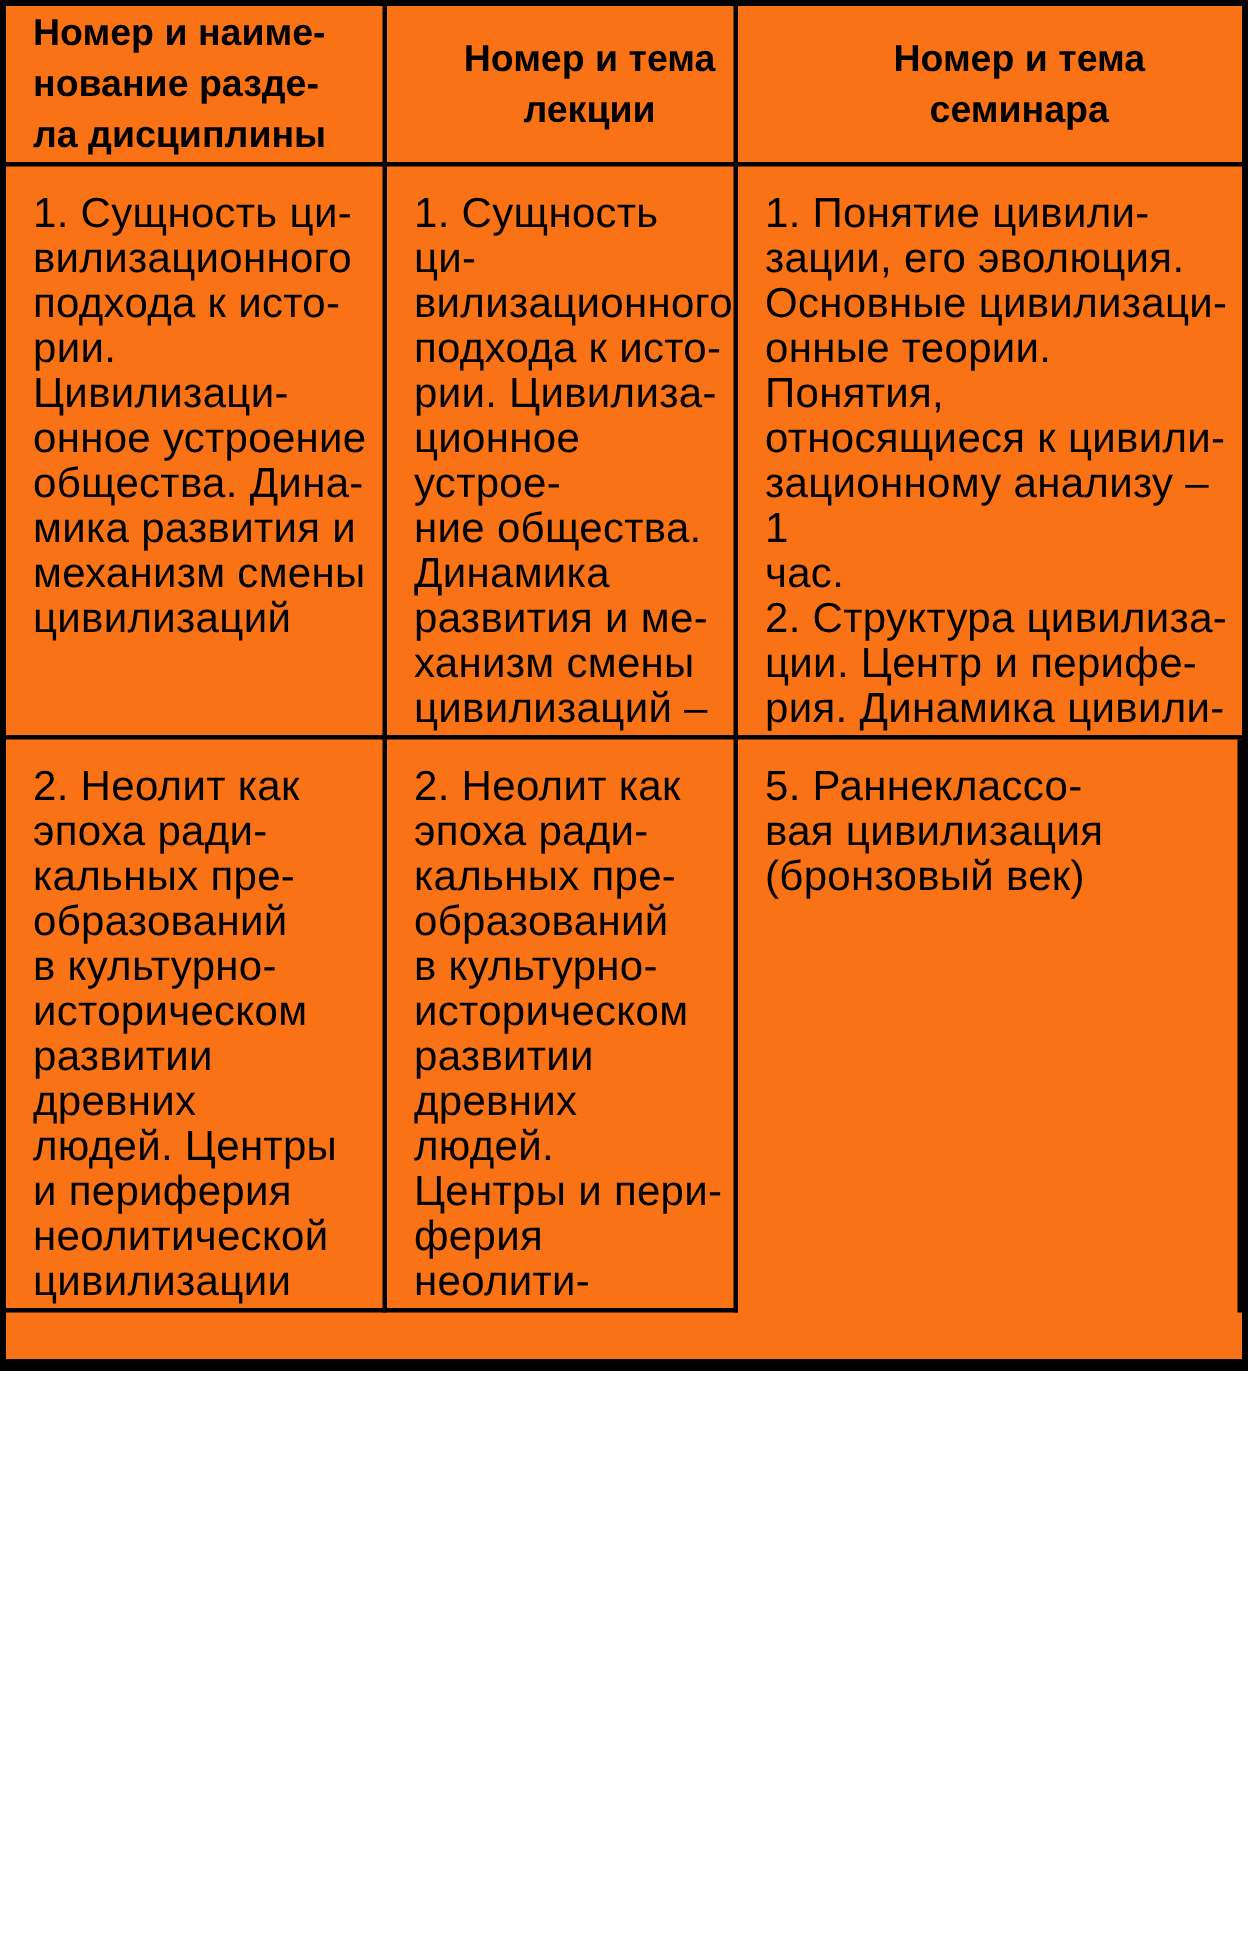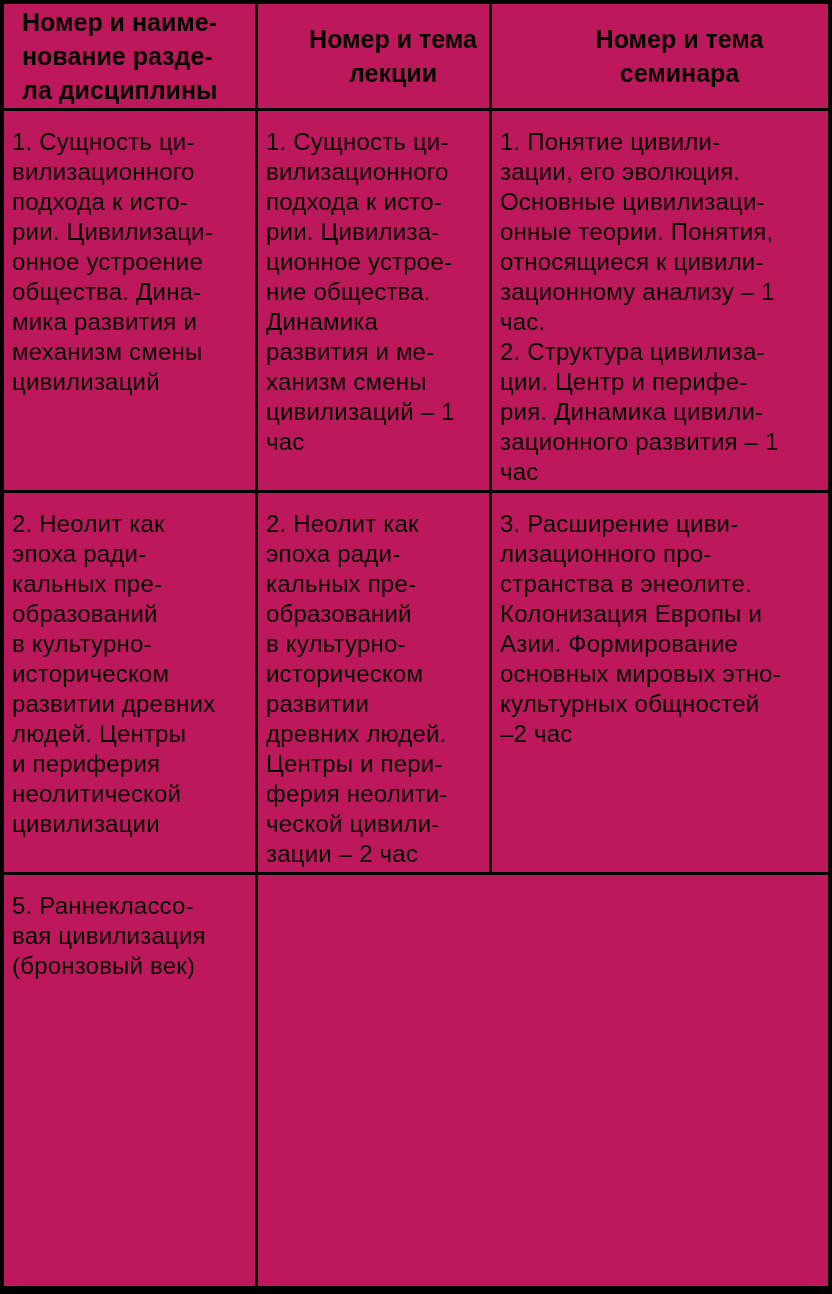--- a/index.html
+++ b/index.html
@@ -9,27 +9,27 @@
   }
   body {
     width: 832px;
     height: 1294px;
     font-family: "Liberation Sans", sans-serif;
     color: #000000;
   }
   .course-table {
     box-sizing: border-box;
     width: 832px;
-    height: 1294px;
+    height: 914px;
     border: 4px solid #000000;
     border-bottom-width: 8px;
     display: grid;
     grid-template-columns: 254px 234px 336px;
     grid-template-rows: 107px 382px 382px 411px;
-    background: #be185d;
+    background: #f97316;
   }
   .cell {
     box-sizing: border-box;
     border-right: 3px solid #000000;
     border-bottom: 3px solid #000000;
     overflow: hidden;
     white-space: pre-line;
     padding-left: 39px;
   }
   .cell.last-col { border-right: none; }
@@ -42,23 +42,23 @@
     align-items: center;
     justify-content: center;
     text-align: center;
   }
   .header-cell.first {
     justify-content: flex-start;
     text-align: left;
     padding-left: 18px;
   }
   .body-cell {
-    font-size: 24px;
+    font-size: 28px;
     line-height: 30px;
-    padding: 16px 6px 0 8px;
+    padding: 16px 6px 0 18px;
     letter-spacing: 0.2px;
   }
 </style>
 </head>
 <body>
 
 <div class="course-table">
 
   <div class="cell header-cell first">Номер и наиме-
 нование разде-
@@ -117,26 +117,18 @@
 кальных пре-
 образований
 в культурно-
 историческом
 развитии
 древних людей.
 Центры и пери-
 ферия неолити-
 ческой цивили-
 зации – 2 час</div>
-  <div class="cell body-cell last-col">3. Расширение циви-
-лизационного про-
-странства в энеолите.
-Колонизация Европы и
-Азии. Формирование
-основных мировых этно-
-культурных общностей
-–2 час</div>
 
   <div class="cell body-cell last-row">5. Раннеклассо-
 вая цивилизация
 (бронзовый век)</div>
 
 </div>
 
 </body></html>

